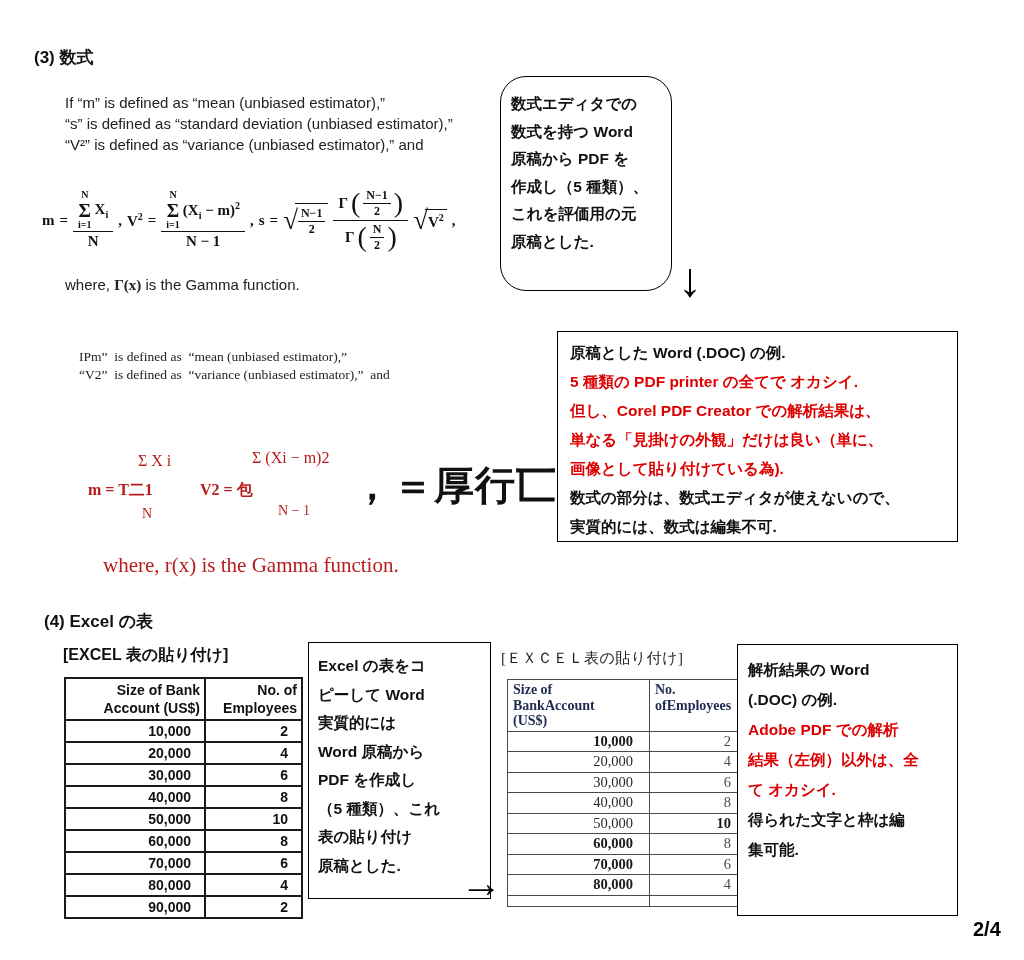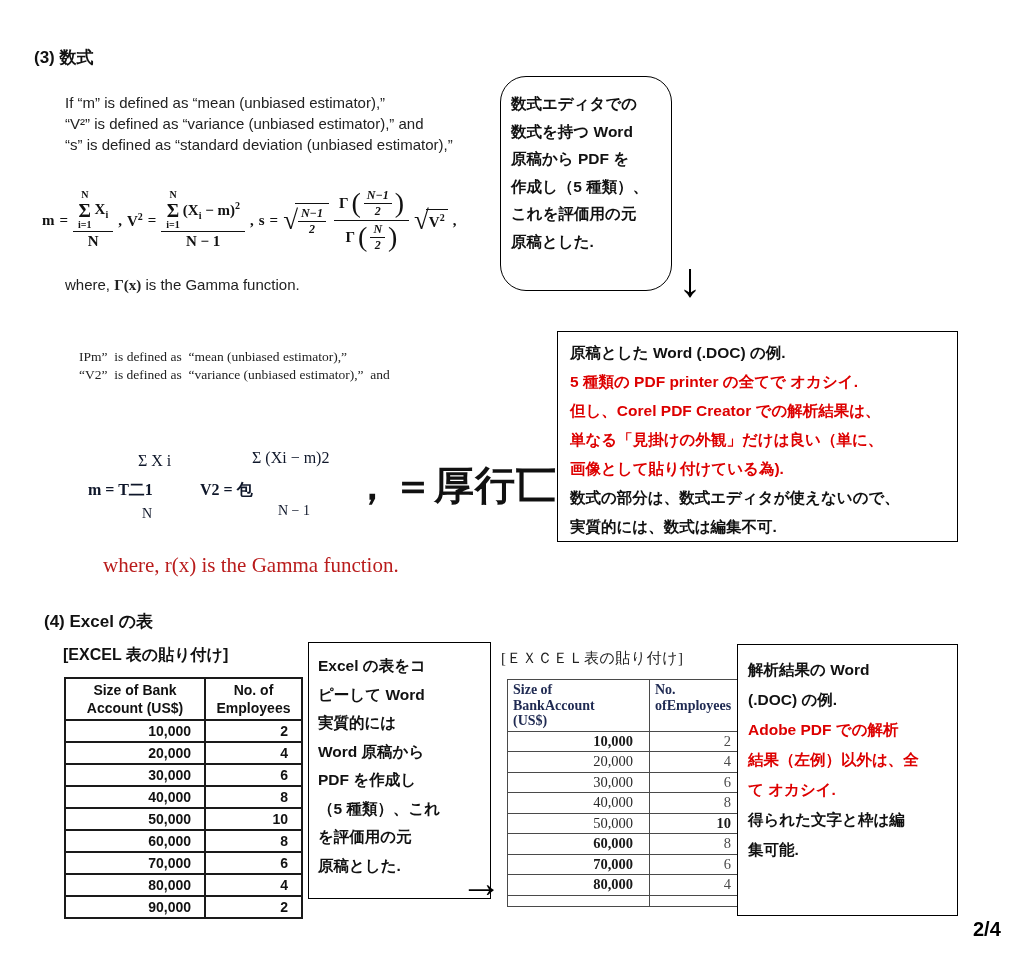--- a/index.html
+++ b/index.html
@@ -13,21 +13,21 @@
 
   #intro { font-size:15px; line-height:21px; color:#222; }
   #intro .line, .pre .line { white-space:pre; }
 
   
   .fml { display:flex; align-items:center; gap:5px;
          font-family:"Liberation Serif", serif; font-weight:bold; font-size:15px; color:#111; }
   .frac { display:inline-flex; flex-direction:column; align-items:stretch; text-align:center; }
   .frac .num { padding:0 5px 1px; }
   .frac .den { border-top:1.5px solid #111; padding:1px 5px 0; }
-  .frac.small { font-size:12px;font-style:italic; }
+  .frac.small { font-size:12px; }
   .frac.small .num { padding:0 3px 0; }
   .frac.small .den { padding:0 3px 0; border-top:1px solid #111; }
   .sumrow { display:inline-flex; align-items:center; gap:3px; justify-content:center; }
   .sum { display:inline-flex; flex-direction:column; align-items:center; line-height:1.05; }
   .sum .lim { font-size:10px; }
   .sum .sig { font-size:19px; line-height:1; }
   sub { font-size:10px; } sup { font-size:10px; }
   .sqrt { display:inline-flex; align-items:center; }
   .sqrt .rad { font-size:27px; font-weight:normal; line-height:1; margin-right:-3px; }
   .sqrt .bod { border-top:1.5px solid #111; padding:2px 3px 0; display:inline-flex; align-items:center; }
@@ -44,30 +44,30 @@
   #box2 { padding:6px 12px; } #box2 .line { line-height:29px; }
   #box3 { padding:9px 9px; }  #box3 .line { line-height:28.5px; }
   #box4 { padding:10px 10px; } #box4 .line { line-height:30px; }
 
   .arrow { font-weight:bold; color:#000; line-height:1; }
   #arrow-down { font-size:48px; }
   #arrow-right { font-size:42px; }
 
   
   #ocr-lines { font-family:"Liberation Serif", serif; font-size:13.5px; line-height:17.5px; color:#222; }
-  .ocrf { font-family:"Liberation Serif", serif; color:#0f172a; white-space:nowrap; }
+  .ocrf { font-family:"Liberation Serif", serif; color:#b91c1c; white-space:nowrap; }
   #ocr-big { font-size:40px; font-weight:600; color:#111; white-space:nowrap; letter-spacing:1px; }
   #ocr-where { font-family:"Liberation Serif", serif; font-size:21px; color:#b91c1c; }
 
   
   #table1-label { font-size:16px; font-weight:bold; color:#111; white-space:nowrap; }
   table { border-collapse:collapse; background:#fff; }
   #table1 { font-weight:bold; font-size:14px; color:#111; }
   #table1 th, #table1 td { border:2px solid #1a1a1a; }
-  #table1 th { width:130px; text-align:center; vertical-align:top; padding:2px 4px; line-height:18px; white-space:pre-line; }
+  #table1 th { width:130px; text-align:right; vertical-align:top; padding:2px 4px; line-height:18px; white-space:pre-line; }
   #table1 th + th { width:87px; }
   #table1 td { height:20px; text-align:right; padding:0 13px 0 0; }
 
   #table2-label { font-family:"Liberation Serif", serif; font-size:15px; color:#222; letter-spacing:0.5px; white-space:nowrap; }
   #table2 { font-family:"Liberation Serif", serif; font-size:14.5px; color:#2a2a2a; }
   #table2 th, #table2 td { border:1.4px solid #4a4a4a; }
   #table2 th { width:131px; text-align:left; vertical-align:top; padding:2px 5px; line-height:15.5px;
                font-weight:bold; color:#1f2a52; white-space:pre-line; font-size:14px; }
   #table2 th + th { width:80px; }
   #table2 td { height:19.5px; text-align:right; padding:0 16px 0 0; }
@@ -79,22 +79,22 @@
 </style>
 </head>
 <body>
 
 <div id="canvas">
 
   <div class="abs section-title" style="left:34px; top:46px;">(3) 数式</div>
 
   <div class="abs pre" id="intro" style="left:65px; top:92px;">
       <div class="line">If “m” is defined as “mean (unbiased estimator),”</div>
+      <div class="line">“s” is defined as “standard deviation (unbiased estimator),”</div>
       <div class="line">“V²” is defined as “variance (unbiased estimator),” and</div>
-      <div class="line">“s” is defined as “standard deviation (unbiased estimator),”</div>
     </div>
 
   <div class="abs fml" id="formula" style="left:42px; top:172px; height:96px;">
     <span>m</span>
     <span>=</span>
     <span class="frac">
       <span class="num sumrow">
         <span class="sum">
           <span class="lim">N</span>
           <span class="sig">Σ</span>
@@ -252,21 +252,21 @@
       </tbody>
   </table>
 
   <div class="abs txtbox" id="box3" style="left:308px; top:642px; width:183px; height:257px;">
       <div class="line">Excel の表をコ</div>
       <div class="line">ピーして Word</div>
       <div class="line">実質的には</div>
       <div class="line">Word 原稿から</div>
       <div class="line">PDF を作成し</div>
       <div class="line">（5 種類）、これ</div>
-      <div class="line">を評価用の元</div>
+      <div class="line">表の貼り付け</div>
       <div class="line">原稿とした.</div>
     </div>
 
   <div class="abs" id="table2-label" style="left:501px; top:649px;">[ＥＸＣＥＬ表の貼り付け]</div>
 
   <table class="abs" id="table2" style="left:507px; top:679px;">
     <thead>
       <tr>
         <th>Size of
 BankAccount

